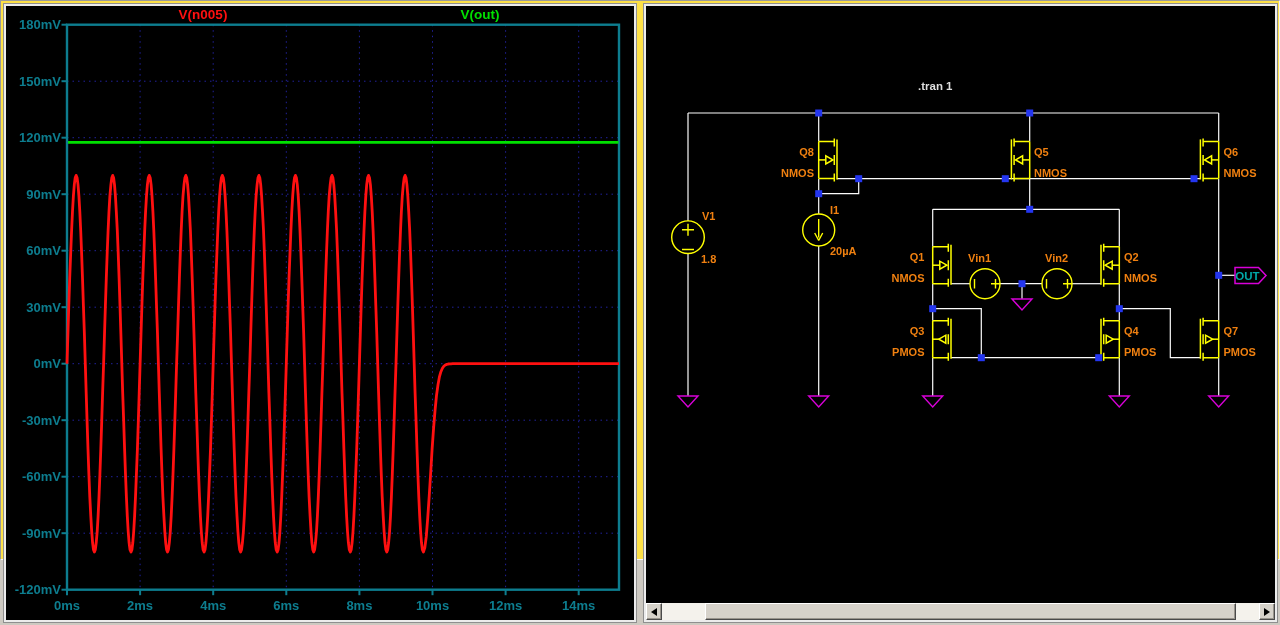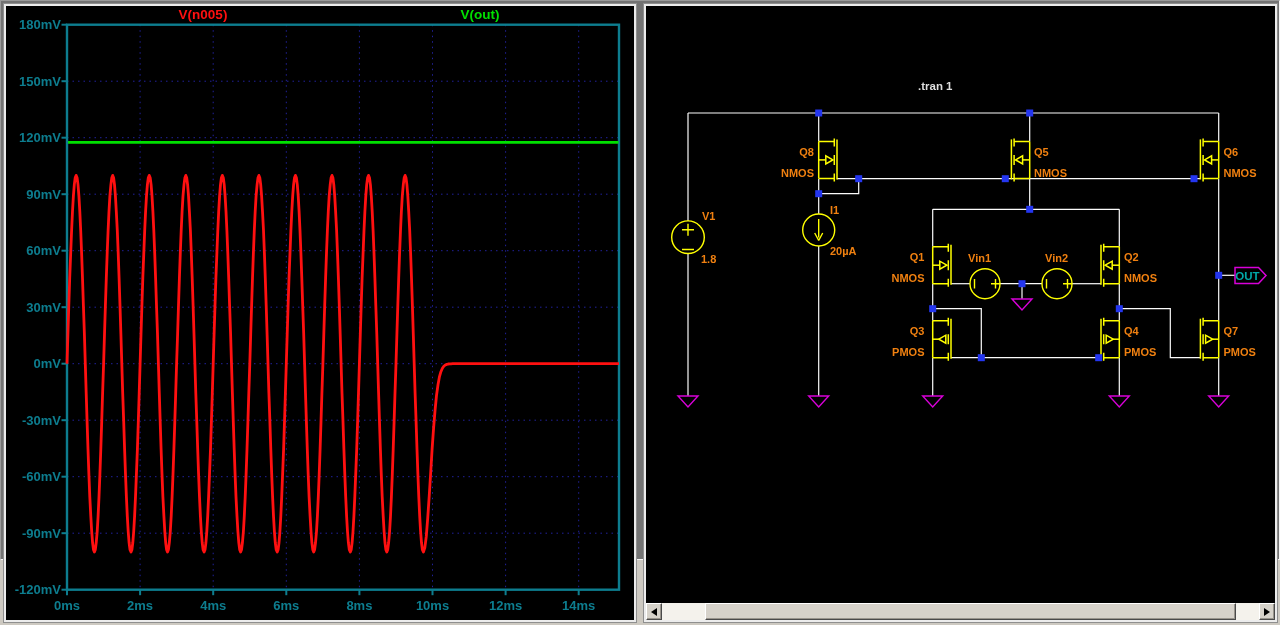--- a/index.html
+++ b/index.html
@@ -1,17 +1,17 @@
 <!DOCTYPE html>
 <html><head>
 <meta charset="utf-8">
 <style>
   html,body{margin:0;padding:0;background:#CDC9C1;width:1280px;height:625px;overflow:hidden;}
   *{box-sizing:border-box;}
-  .screen{position:relative;width:1280px;height:560px;background:#737373;
+  .screen{position:relative;width:1280px;height:560px;background:#fde047;
           border-top:1px solid #9a9a9a;border-left:1px solid #9a9a9a;
           border-right:1px solid #f4f4f4;border-bottom:1px solid #f4f4f4;
           font-family:"Liberation Sans", sans-serif;}
   .panel{position:absolute;background:#000;border:2px solid #ececec;box-shadow:0 0 0 1px #8f8f8f;}
   .panel.left{left:3px;top:3px;width:632px;height:618px;}
   .panel.right{left:643px;top:3px;width:633px;height:618px;}
   .panel svg{display:block;background:#000;}
   .hscroll{position:absolute;left:0;bottom:0;width:629px;height:17px;background:#F4F2EC;}
   .sb-btn{position:absolute;top:0;width:16px;height:17px;background:#D6D2CA;
           border-top:1px solid #fff;border-left:1px solid #fff;

